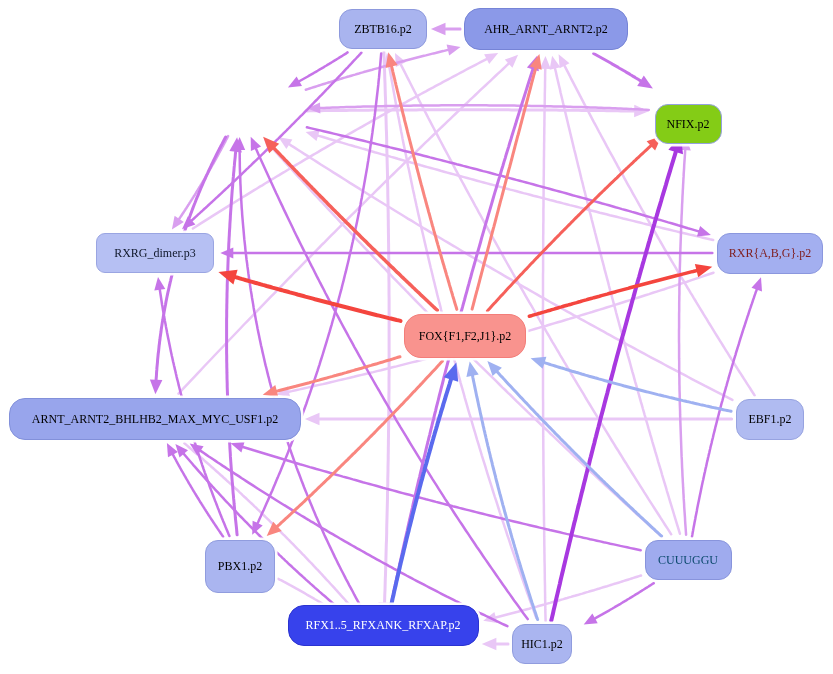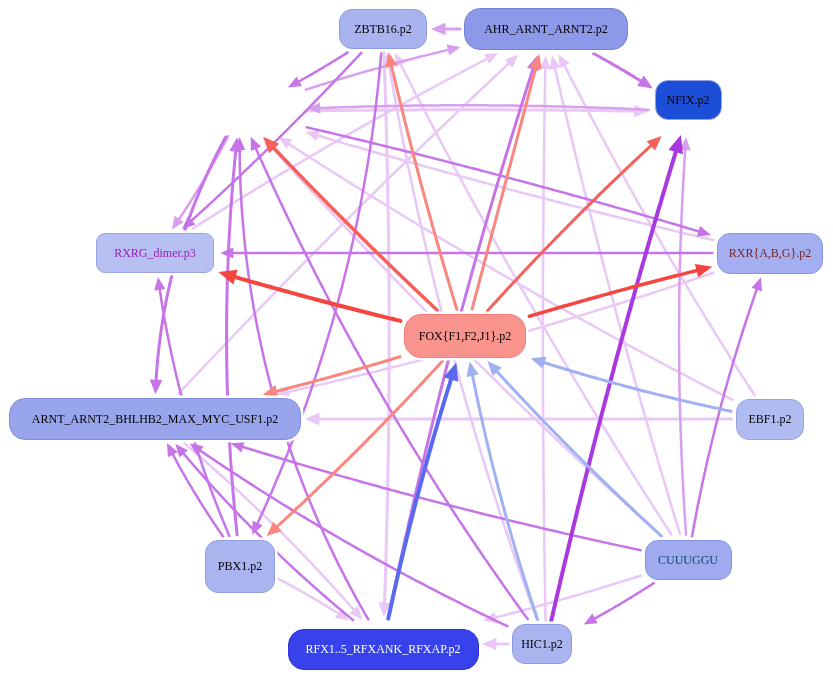--- a/index.html
+++ b/index.html
@@ -132,43 +132,43 @@
       <path d="M731.1 411.3 L729.2 410.9 L727.3 410.5 L725.3 410.1 L723.4 409.7 L721.5 409.2 L719.5 408.8 L717.6 408.4 L715.7 408.0 L713.7 407.6 L711.8 407.2 L709.9 406.7 L707.9 406.3 L706.0 405.9 L704.1 405.4 L702.1 405.0 L700.2 404.6 L698.3 404.1 L696.4 403.7 L694.4 403.3 L692.5 402.8 L690.6 402.4 L688.7 401.9 L686.7 401.5 L684.8 401.0 L682.9 400.6 L681.0 400.1 L679.0 399.7 L677.1 399.2 L675.2 398.8 L673.3 398.3 L671.3 397.8 L669.4 397.4 L667.5 396.9 L665.6 396.4 L663.7 396.0 L661.7 395.5 L659.8 395.0 L657.9 394.6 L656.0 394.1 L654.1 393.6 L652.2 393.1 L650.2 392.6 L648.3 392.1 L646.4 391.7 L644.5 391.2 L642.6 390.7 L640.7 390.2 L638.8 389.7 L636.8 389.2 L634.9 388.7 L633.0 388.2 L631.1 387.7 L629.2 387.2 L627.3 386.7 L625.4 386.2 L623.5 385.7 L621.6 385.1 L619.7 384.6 L617.7 384.1 L615.8 383.6 L613.9 383.1 L612.0 382.6 L610.1 382.0 L608.2 381.5 L606.3 381.0 L604.4 380.5 L602.5 379.9 L600.6 379.4 L598.7 378.9 L596.8 378.3 L594.9 377.8 L593.0 377.2 L591.1 376.7 L589.2 376.2 L587.3 375.6 L585.4 375.1 L583.5 374.5 L581.6 374.0 L579.7 373.4 L577.8 372.8 L575.9 372.3 L574.0 371.7 L572.1 371.2 L570.2 370.6 L568.3 370.0 L566.5 369.5 L564.6 368.9 L562.7 368.3 L560.8 367.8 L558.9 367.2 L557.0 366.6 L555.1 366.0 L553.2 365.4 L551.3 364.9 L549.4 364.3 L547.6 363.7 L545.7 363.1 L544.5 362.7" fill="none" stroke="#9fb1f1" stroke-width="3" stroke-linecap="round"></path>
       <polygon points="530.6,358.3 546.4,356.8 542.6,368.7" fill="#9fb1f1"></polygon>
     </svg>
 
   <div class="node" style="left: 339px; top: 9px; width: 88px; height: 40px; background: rgb(169, 180, 239); border-color: rgb(141, 153, 221); color: rgb(0, 0, 0); border-radius: 13px;">
       <span>ZBTB16.p2</span>
     </div>
   <div class="node" style="left: 464px; top: 8px; width: 164px; height: 42px; background: rgb(139, 153, 232); border-color: rgb(118, 132, 214); color: rgb(0, 0, 0); border-radius: 16px;">
       <span>AHR_ARNT_ARNT2.p2</span>
     </div>
-  <div class="node" style="left: 654.5px; top: 80px; width: 67px; height: 40px; background: #1d4ed8; border-color: rgb(149, 161, 224); color: rgb(0, 0, 0); border-radius: 13px;">
+  <div class="node" style="left: 654.5px; top: 104px; width: 67px; height: 40px; background: #84cc16; border-color: rgb(149, 161, 224); color: rgb(0, 0, 0); border-radius: 13px;">
       <span>NFIX.p2</span>
     </div>
-  <div class="node" style="left: 96px; top: 233px; width: 118px; height: 40px; background: rgb(182, 192, 243); border-color: rgb(154, 165, 226); color: #a21caf; border-radius: 9px;">
+  <div class="node" style="left: 96px; top: 233px; width: 118px; height: 40px; background: rgb(182, 192, 243); border-color: rgb(154, 165, 226); color: #0f172a; border-radius: 9px;">
       <span>RXRG_dimer.p3</span>
     </div>
   <div class="node" style="left: 717px; top: 232.5px; width: 106px; height: 41px; background: rgb(163, 175, 240); border-color: rgb(139, 151, 222); color: #7f1d1d; border-radius: 13px;">
       <span>RXR{A,B,G}.p2</span>
     </div>
   <div class="node" style="left: 404px; top: 314px; width: 122px; height: 44px; background: rgb(249, 147, 142); border-color: rgb(243, 125, 121); color: rgb(0, 0, 0); border-radius: 17px;">
       <span>FOX{F1,F2,J1}.p2</span>
     </div>
   <div class="node" style="left: 9px; top: 398px; width: 292px; height: 42px; background: rgb(152, 165, 236); border-color: rgb(130, 144, 218); color: rgb(0, 0, 0); border-radius: 16px;">
       <span>ARNT_ARNT2_BHLHB2_MAX_MYC_USF1.p2</span>
     </div>
   <div class="node" style="left: 736px; top: 398.5px; width: 68px; height: 41px; background: rgb(176, 187, 241); border-color: rgb(151, 163, 224); color: rgb(0, 0, 0); border-radius: 13px;">
       <span>EBF1.p2</span>
     </div>
   <div class="node" style="left: 205px; top: 540px; width: 70px; height: 53px; background: rgb(170, 181, 240); border-color: rgb(144, 156, 222); color: rgb(0, 0, 0); border-radius: 13px;">
       <span>PBX1.p2</span>
     </div>
   <div class="node" style="left: 644.5px; top: 540px; width: 87px; height: 40px; background: rgb(159, 171, 238); border-color: rgb(136, 148, 220); color: #0c4a6e; border-radius: 13px;">
       <span>CUUUGGU</span>
     </div>
-  <div class="node" style="left: 287.5px; top: 629px; width: 191px; height: 41px; background: rgb(55, 66, 236); border-color: rgb(43, 51, 208); color: rgb(255, 255, 255); border-radius: 16px;">
+  <div class="node" style="left: 287.5px; top: 605px; width: 191px; height: 41px; background: rgb(55, 66, 236); border-color: rgb(43, 51, 208); color: rgb(255, 255, 255); border-radius: 16px;">
       <span>RFX1..5_RFXANK_RFXAP.p2</span>
     </div>
   <div class="node" style="left: 512px; top: 624px; width: 60px; height: 40px; background: rgb(170, 181, 240); border-color: rgb(144, 156, 222); color: rgb(0, 0, 0); border-radius: 13px;">
       <span>HIC1.p2</span>
     </div>
 </div>
 
 </body></html>

